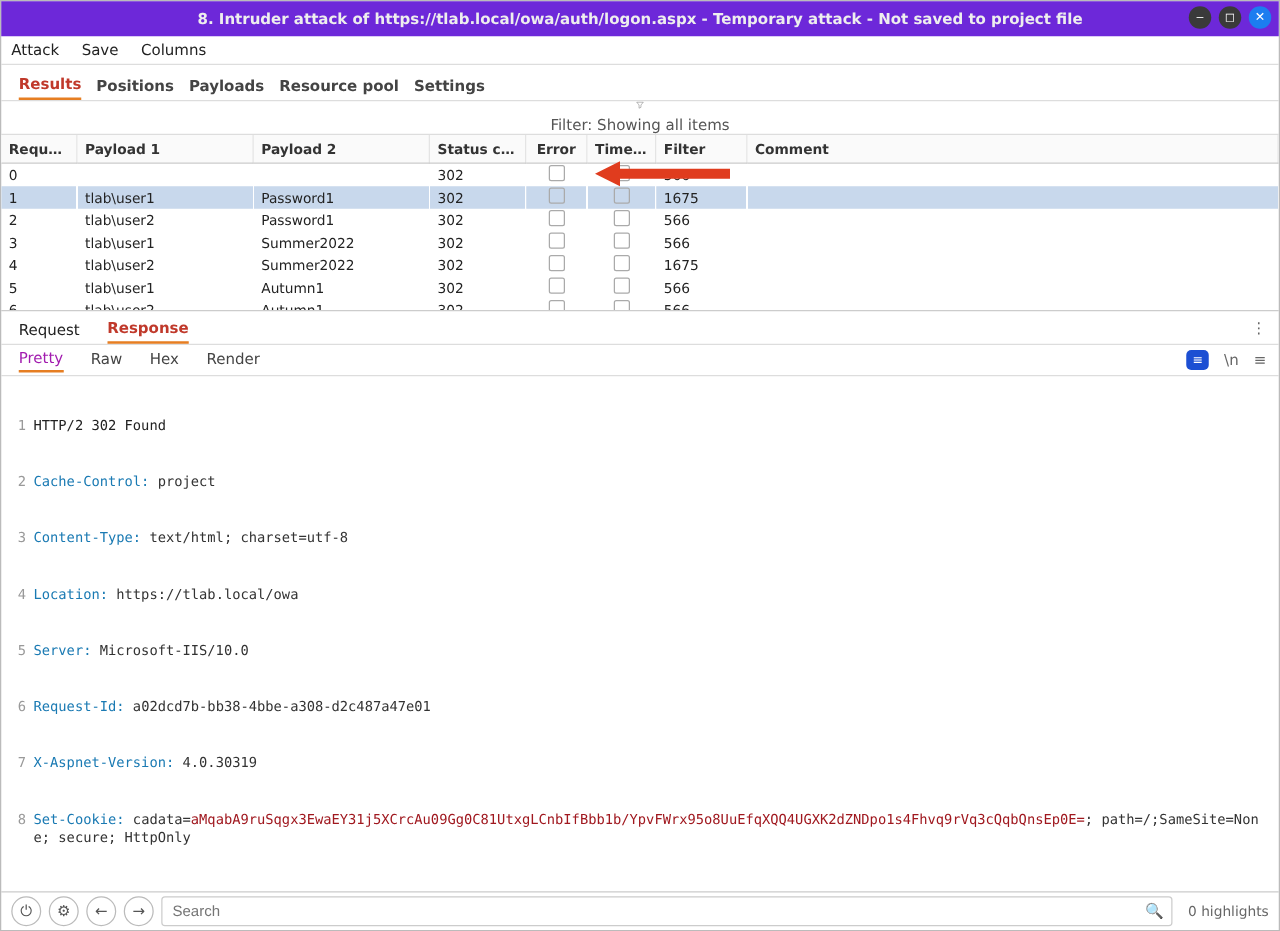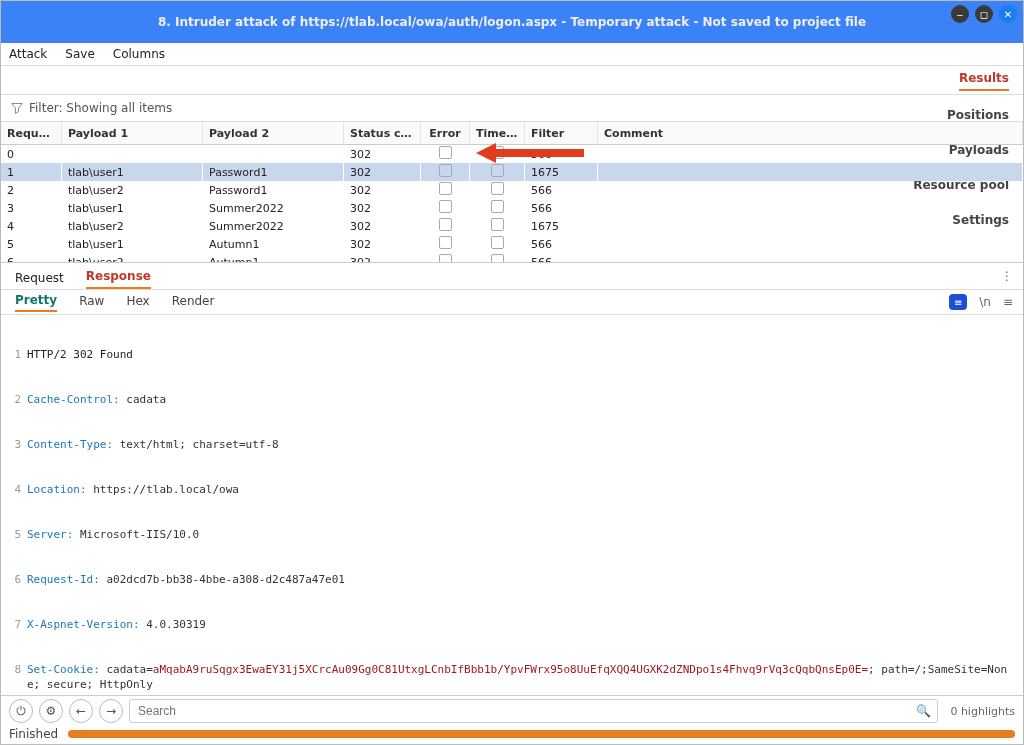--- a/index.html
+++ b/index.html
@@ -1,33 +1,33 @@
 <!DOCTYPE html>
 <html><head>
 <meta charset="utf-8">
 <style>
   html,body{margin:0;padding:0;font-family:"DejaVu Sans","Liberation Sans",Arial,sans-serif;font-size:12px;color:#222;background:#fff;width:1024px;height:745px;overflow:hidden;}
   .window{width:1024px;height:745px;display:flex;flex-direction:column;box-sizing:border-box;border:1px solid #bbb;}
   
-  .titlebar{height:42px;background:#3b82f6;color:#eee;display:flex;align-items:center;position:relative;}
+  .titlebar{height:28px;background:#6d28d9;color:#eee;display:flex;align-items:center;position:relative;}
   .titlebar .title{flex:1;text-align:center;font-weight:600;font-size:12px;white-space:nowrap;overflow:hidden;text-overflow:ellipsis;padding:0 110px;}
   .titlebar .winbtns{position:absolute;right:6px;top:4px;display:flex;gap:6px;}
   .winbtn{width:18px;height:18px;border-radius:50%;display:flex;align-items:center;justify-content:center;font-size:10px;color:#fff;}
   .win-min{background:#3a3a3a;}
   .win-max{background:#3a3a3a;}
   .win-close{background:#1c7df0;}
   
   .menubar{height:22px;display:flex;align-items:center;gap:18px;padding:0 8px;border-bottom:1px solid #ddd;}
   .menubar span{cursor:default;}
   
-  .ptabs{height:28px;display:flex;align-items:flex-end;gap:12px;padding:0 14px;border-bottom:1px solid #ddd;flex-direction:column;}
+  .ptabs{height:28px;display:flex;align-items:flex-end;gap:12px;padding:0 14px;border-bottom:1px solid #ddd;}
   .ptab{padding:5px 0 4px 0;color:#444;cursor:default;font-weight:bold;}
   .ptab.active{color:#c0392b;border-bottom:2px solid #e67e22;font-weight:600;}
   
-  .filterrow{height:26px;display:flex;align-items:center;gap:6px;padding:0 10px;border-bottom:1px solid #ddd;color:#555;}
+  .filterrow{height:26px;display:flex;align-items:center;gap:6px;padding:0 10px;border-bottom:1px solid #ddd;color:#555;flex-direction:column;}
   .funnel{width:12px;height:12px;display:inline-block;}
   
   .tblwrap{height:140px;overflow:hidden;border-bottom:1px solid #ccc;position:relative;}
   table{border-collapse:collapse;width:100%;table-layout:fixed;}
   th,td{font-size:11px;padding:1px 6px;text-align:left;white-space:nowrap;overflow:hidden;text-overflow:ellipsis;}
   th{border-bottom:1px solid #ccc;border-right:1px solid #e4e4e4;color:#333;font-weight:600;height:20px;background:#fafafa;}
   tbody tr{height:13px;}
   tbody td{border-right:1px solid transparent;}
   tr.sel{background:#c8d8ec;}
   .cbx{width:11px;height:11px;border:1px solid #aaa;border-radius:2px;display:inline-block;}
@@ -41,21 +41,21 @@
   .col-com{}
   .arrow{position:absolute;top:19px;left:475px;pointer-events:none;}
   
   .inspect-tabs{height:26px;display:flex;align-items:flex-end;gap:22px;padding:0 14px;border-bottom:1px solid #ddd;position:relative;}
   .inspect-tabs .kebab{position:absolute;right:10px;top:6px;color:#666;}
   .itab{padding:4px 0;cursor:default;}
   .itab.active{border-bottom:2px solid #e67e22;color:#c0392b;font-weight:600;}
   
   .viewbar{height:24px;display:flex;align-items:center;gap:22px;padding:0 14px;border-bottom:1px solid #ddd;color:#444;position:relative;}
   .viewbar .vt{padding-bottom:3px;}
-  .viewbar .vt.active{border-bottom:2px solid #e67e22;color:#0f766e;font-weight:700;}
+  .viewbar .vt.active{border-bottom:2px solid #e67e22;color:#a21caf;font-weight:400;}
   .viewbar .righticons{position:absolute;right:10px;display:flex;gap:12px;align-items:center;color:#666;}
   .sqicon{background:#1c4fd3;color:#fff;border-radius:4px;width:18px;height:16px;font-size:10px;display:flex;align-items:center;justify-content:center;}
   
   .respbody{flex:1;overflow:auto;font-family:"DejaVu Sans Mono","Liberation Mono",Consolas,monospace;font-size:11px;line-height:15px;padding:2px 0 2px 0;white-space:pre;}
   .respline{display:flex;}
   .ln{width:20px;text-align:right;color:#999;padding-right:6px;flex:0 0 20px;user-select:none;}
   .lc{flex:1;white-space:pre-wrap;word-break:break-all;padding-right:10px;}
   .hk{color:#1a7ab3;}   
   .hv{color:#333;}
   .sc{color:#a0181f;}
@@ -211,21 +211,21 @@
     <div class="vt">Render</div>
     <div class="righticons">
       <div class="sqicon">≡</div>
       <span>\n</span>
       <span>≡</span>
     </div>
   </div>
 
   <div class="respbody">
     <div class="respline"><span class="ln">1</span><span class="lc">HTTP/2 302 Found</span></div>
-    <div class="respline"><span class="ln">2</span><span class="lc"><span class="hk">Cache-Control:</span><span class="hv"> cadata</span></span></div>
+    <div class="respline"><span class="ln">2</span><span class="lc"><span class="hk">Cache-Control:</span><span class="hv"> project</span></span></div>
     <div class="respline"><span class="ln">3</span><span class="lc"><span class="hk">Content-Type:</span><span class="hv"> text/html; charset=utf-8</span></span></div>
     <div class="respline"><span class="ln">4</span><span class="lc"><span class="hk">Location:</span><span class="hv"> https://tlab.local/owa</span></span></div>
     <div class="respline"><span class="ln">5</span><span class="lc"><span class="hk">Server:</span><span class="hv"> Microsoft-IIS/10.0</span></span></div>
     <div class="respline"><span class="ln">6</span><span class="lc"><span class="hk">Request-Id:</span><span class="hv"> a02dcd7b-bb38-4bbe-a308-d2c487a47e01</span></span></div>
     <div class="respline"><span class="ln">7</span><span class="lc"><span class="hk">X-Aspnet-Version:</span><span class="hv"> 4.0.30319</span></span></div>
     <div class="respline"><span class="ln">8</span><span class="lc"><span class="hk">Set-Cookie:</span><span class="hv"> cadata=</span><span class="sc">aMqabA9ruSqgx3EwaEY31j5XCrcAu09Gg0C81UtxgLCnbIfBbb1b/YpvFWrx95o8UuEfqXQQ4UGXK2dZNDpo1s4Fhvq9rVq3cQqbQnsEp0E=</span><span class="hv">; path=/;SameSite=None; secure; HttpOnly</span></span></div>
     
     
     
     
@@ -244,19 +244,13 @@
     <div class="circlebtn">⚙</div>
     <div class="circlebtn">←</div>
     <div class="circlebtn">→</div>
     <div class="search">
       <input placeholder="Search" style="">
       <span>🔍</span>
     </div>
     <span class="hits">0 highlights</span>
   </div>
 
-  <div class="statusbar">
-    <span class="lbl">Finished</span>
-    <div class="progress">
-        <div class="fill"></div>
-      </div>
-  </div>
 </div>
 
 </body></html>

